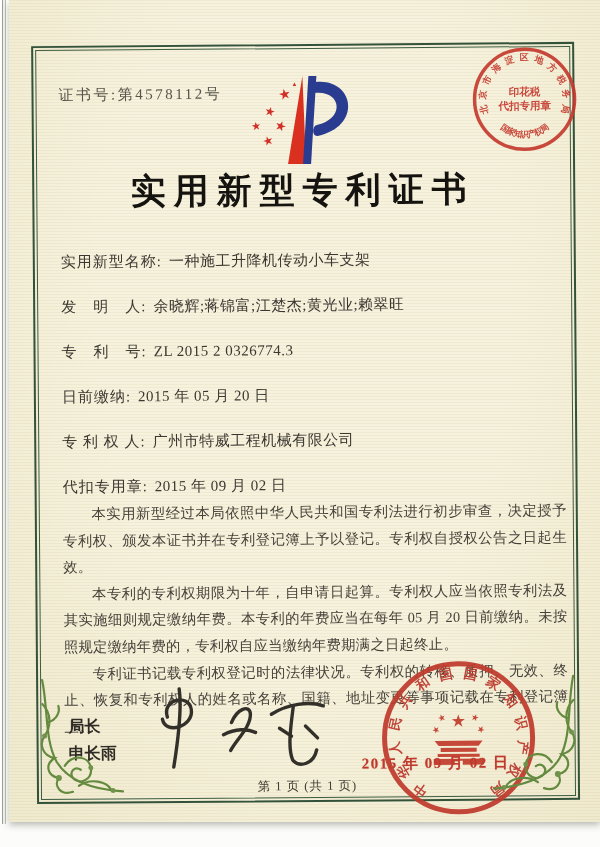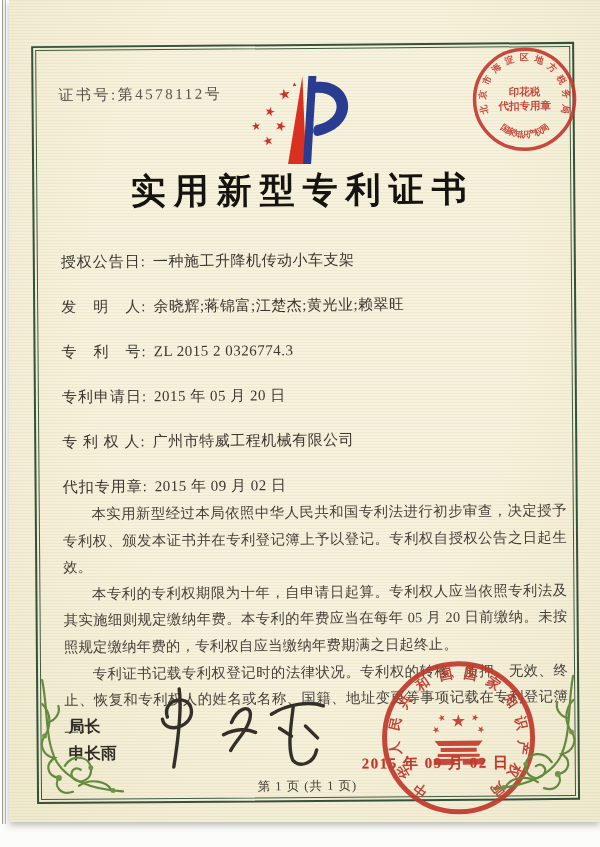--- a/index.html
+++ b/index.html
@@ -90,33 +90,33 @@
       </g>
       <polygon points="63,2 48,90 66,90" fill="#d9301f"></polygon>
       <polygon points="69,2 77,2 71,90 63,90" fill="#2a3c90"></polygon>
       <path d="M76,8 C114,4 124,52 78,62 C72,63 72,52 77,51 C106,45 102,16 75,19 Z" fill="#2a3c90"></path>
     </svg>
 
     <div class="title">实用新型专利证书</div>
 
     <div class="fields">
       <div class="field-row">
-        <span class="field-label">授权公告日:</span>
+        <span class="field-label">实用新型名称:</span>
         <span class="field-value">一种施工升降机传动小车支架</span>
       </div>
       <div class="field-row">
         <span class="field-label">发　明　人:</span>
         <span class="field-value">余晓辉;蒋锦富;江楚杰;黄光业;赖翠旺</span>
       </div>
       <div class="field-row">
         <span class="field-label">专　利　号:</span>
         <span class="field-value">ZL 2015 2 0326774.3</span>
       </div>
       <div class="field-row">
-        <span class="field-label">专利申请日:</span>
+        <span class="field-label">日前缴纳:</span>
         <span class="field-value">2015 年 05 月 20 日</span>
       </div>
       <div class="field-row">
         <span class="field-label">专 利 权 人:</span>
         <span class="field-value">广州市特威工程机械有限公司</span>
       </div>
       <div class="field-row">
         <span class="field-label">代扣专用章:</span>
         <span class="field-value">2015 年 09 月 02 日</span>
       </div>

